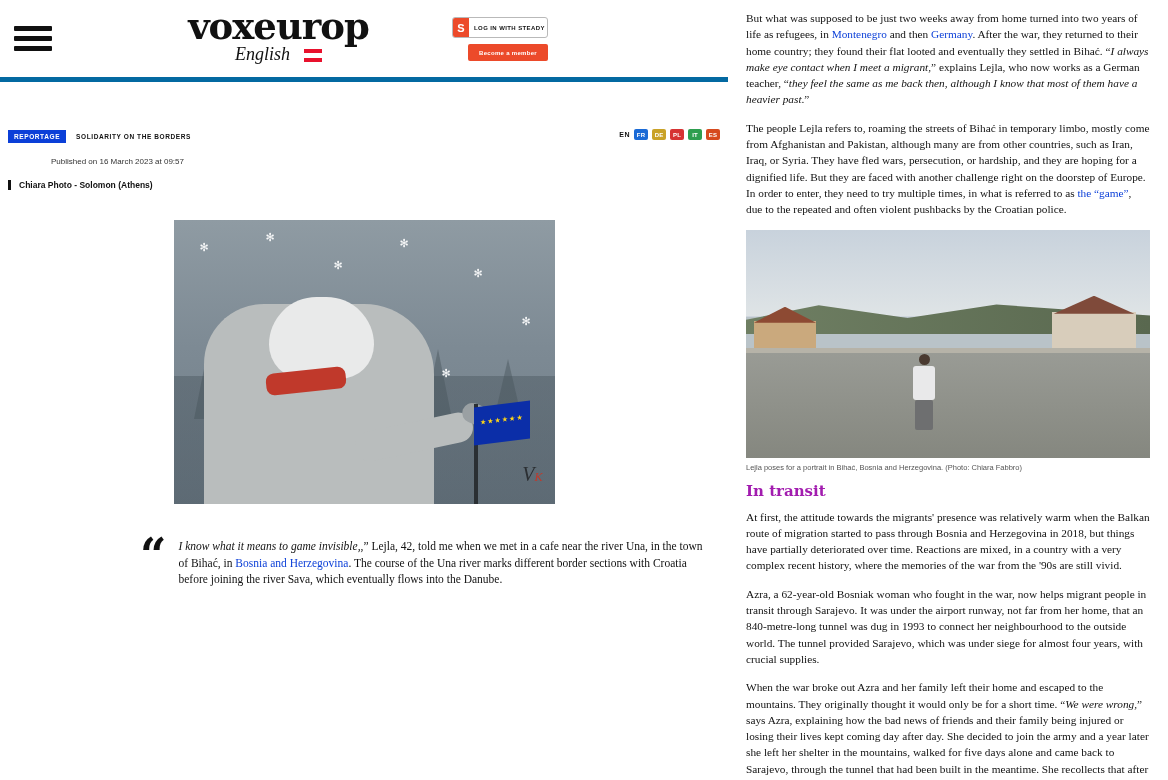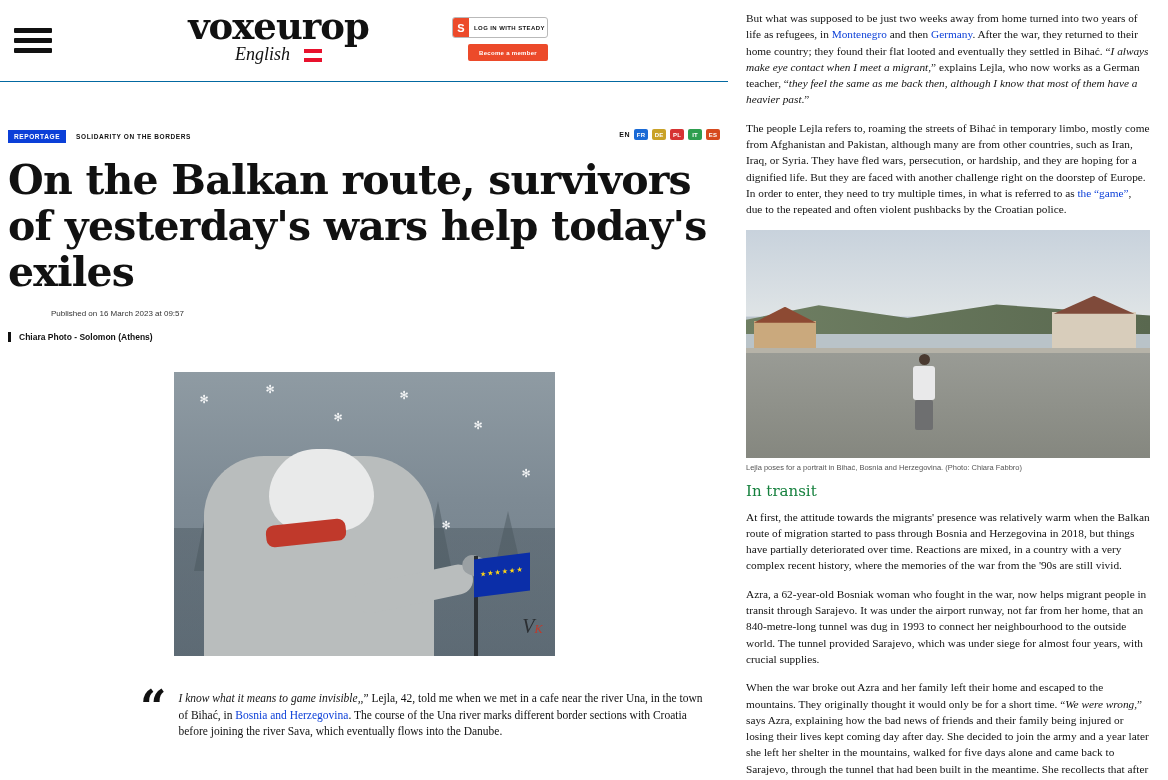--- a/index.html
+++ b/index.html
@@ -17,21 +17,21 @@
   
   .left {
     width:728px;
     height:780px;
     position:relative;
     background:#fff;
     overflow:hidden;
   }
   .topbar {
     height:82px;
-    border-bottom:1px solid #0369a1;
+    border-bottom:5px solid #0369a1;
     display:flex;
     align-items:center;
     position:relative;
   }
   .hamburger {
     margin-left:14px;
     width:40px; height:40px;
     display:flex; flex-direction:column; justify-content:center; gap:5px;
     cursor:pointer;
   }
@@ -379,24 +379,24 @@
   .photo .figure .torso { width:22px;height:34px;background:#e9e9ea;margin:1px auto 0 auto;border-radius:3px; }
   .photo .figure .legs { width:18px;height:30px;background:#6e6f70;margin:0 auto;border-radius:2px; }
   .photo-caption {
     font-family:"Liberation Sans", sans-serif;
     font-size:7.5px;
     color:#555;
     margin:0 0 10px 0;
   }
   .r-h2 {
     font-family:"DejaVu Serif", serif;
-    font-weight:normal;
+    font-weight:bold;
     font-size:15px;
     margin:2px 0 9px 0;
-    color:#15803d;
+    color:#a21caf;
   }
 </style>
 </head>
 <body>
 
 <div class="page">
 
   <div class="left">
 
     <div class="topbar">
@@ -432,21 +432,20 @@
         <div class="lang-row">
           <span class="lang-en">EN</span>
           <span class="lang-pill" style="background:#1a6ad6">FR</span>
           <span class="lang-pill" style="background:#c9a227">DE</span>
           <span class="lang-pill" style="background:#d63333">PL</span>
           <span class="lang-pill" style="background:#2e9e4f">IT</span>
           <span class="lang-pill" style="background:#d64a1e">ES</span>
         </div>
       </div>
 
-      <h1 class="headline">On the Balkan route, survivors of yesterday's wars help today's exiles</h1>
       <div class="published">Published on 16 March 2023 at 09:57</div>
       <div class="byline">Chiara Photo - Solomon (Athens)</div>
 
       <div class="illu">
         <div class="trees"></div>
         <div class="tree" style="left:20px"></div>
         <div class="tree" style="left:70px; border-bottom-width:56px;"></div>
         <div class="tree" style="left:250px"></div>
         <div class="tree" style="left:320px; border-bottom-width:60px;"></div>
         <div class="snow" style="left:26px; top:22px;">✻</div>

